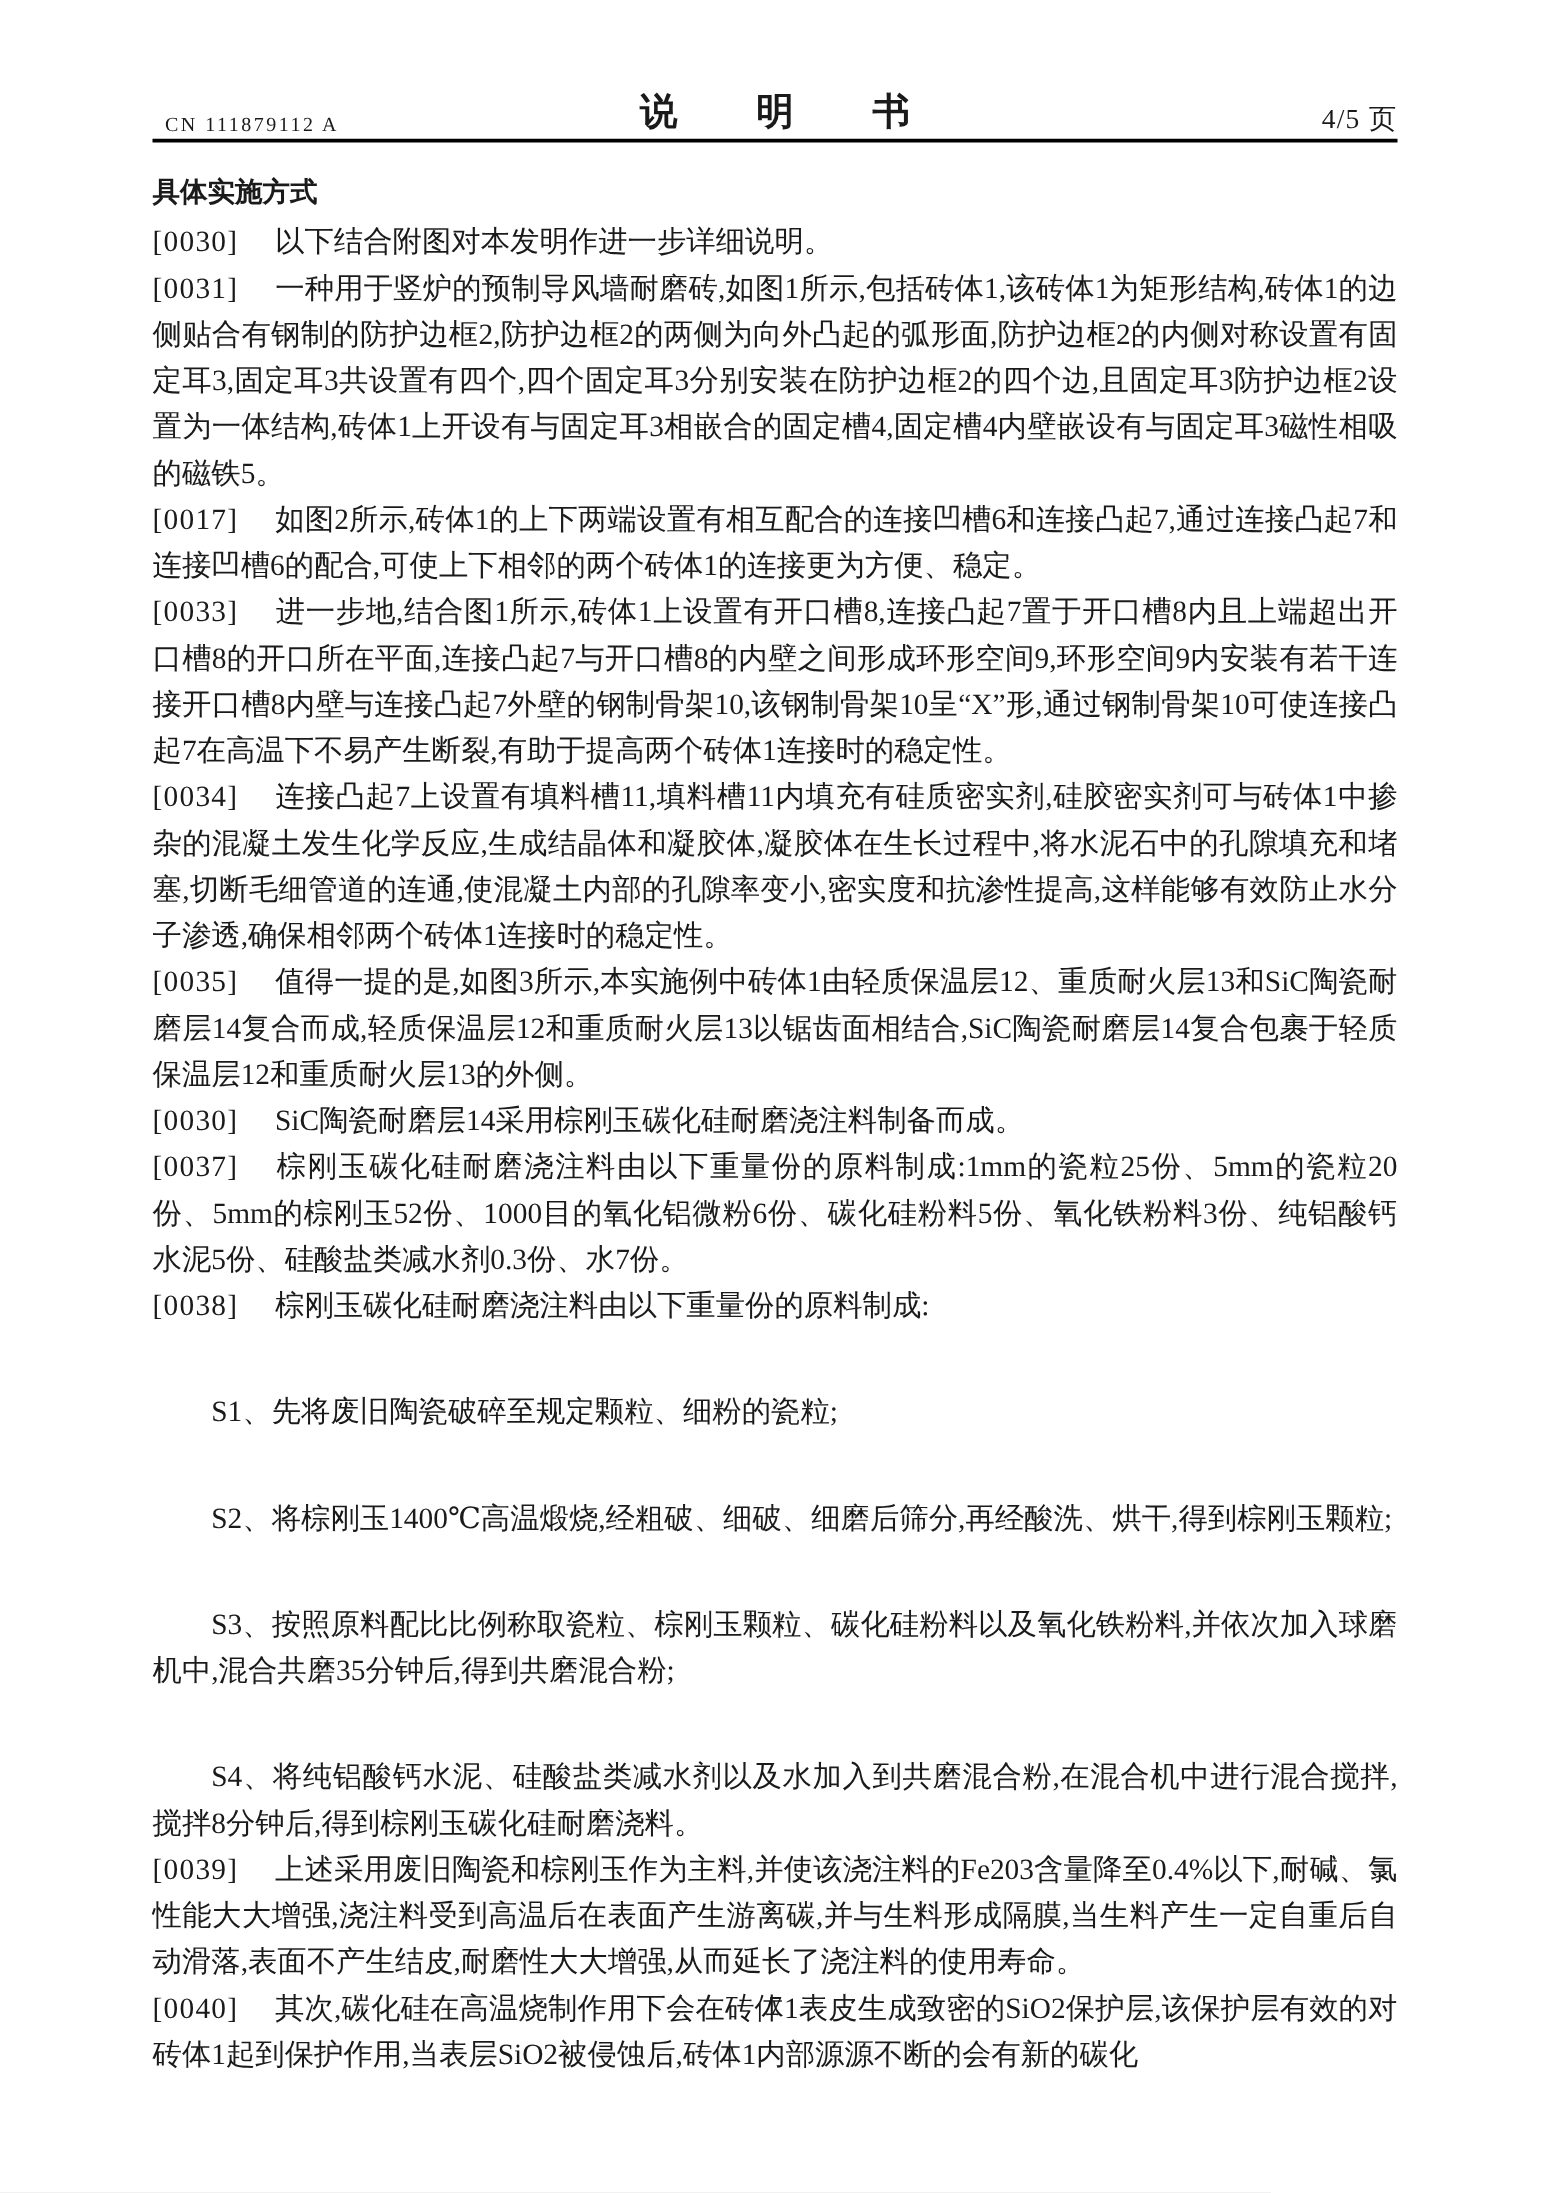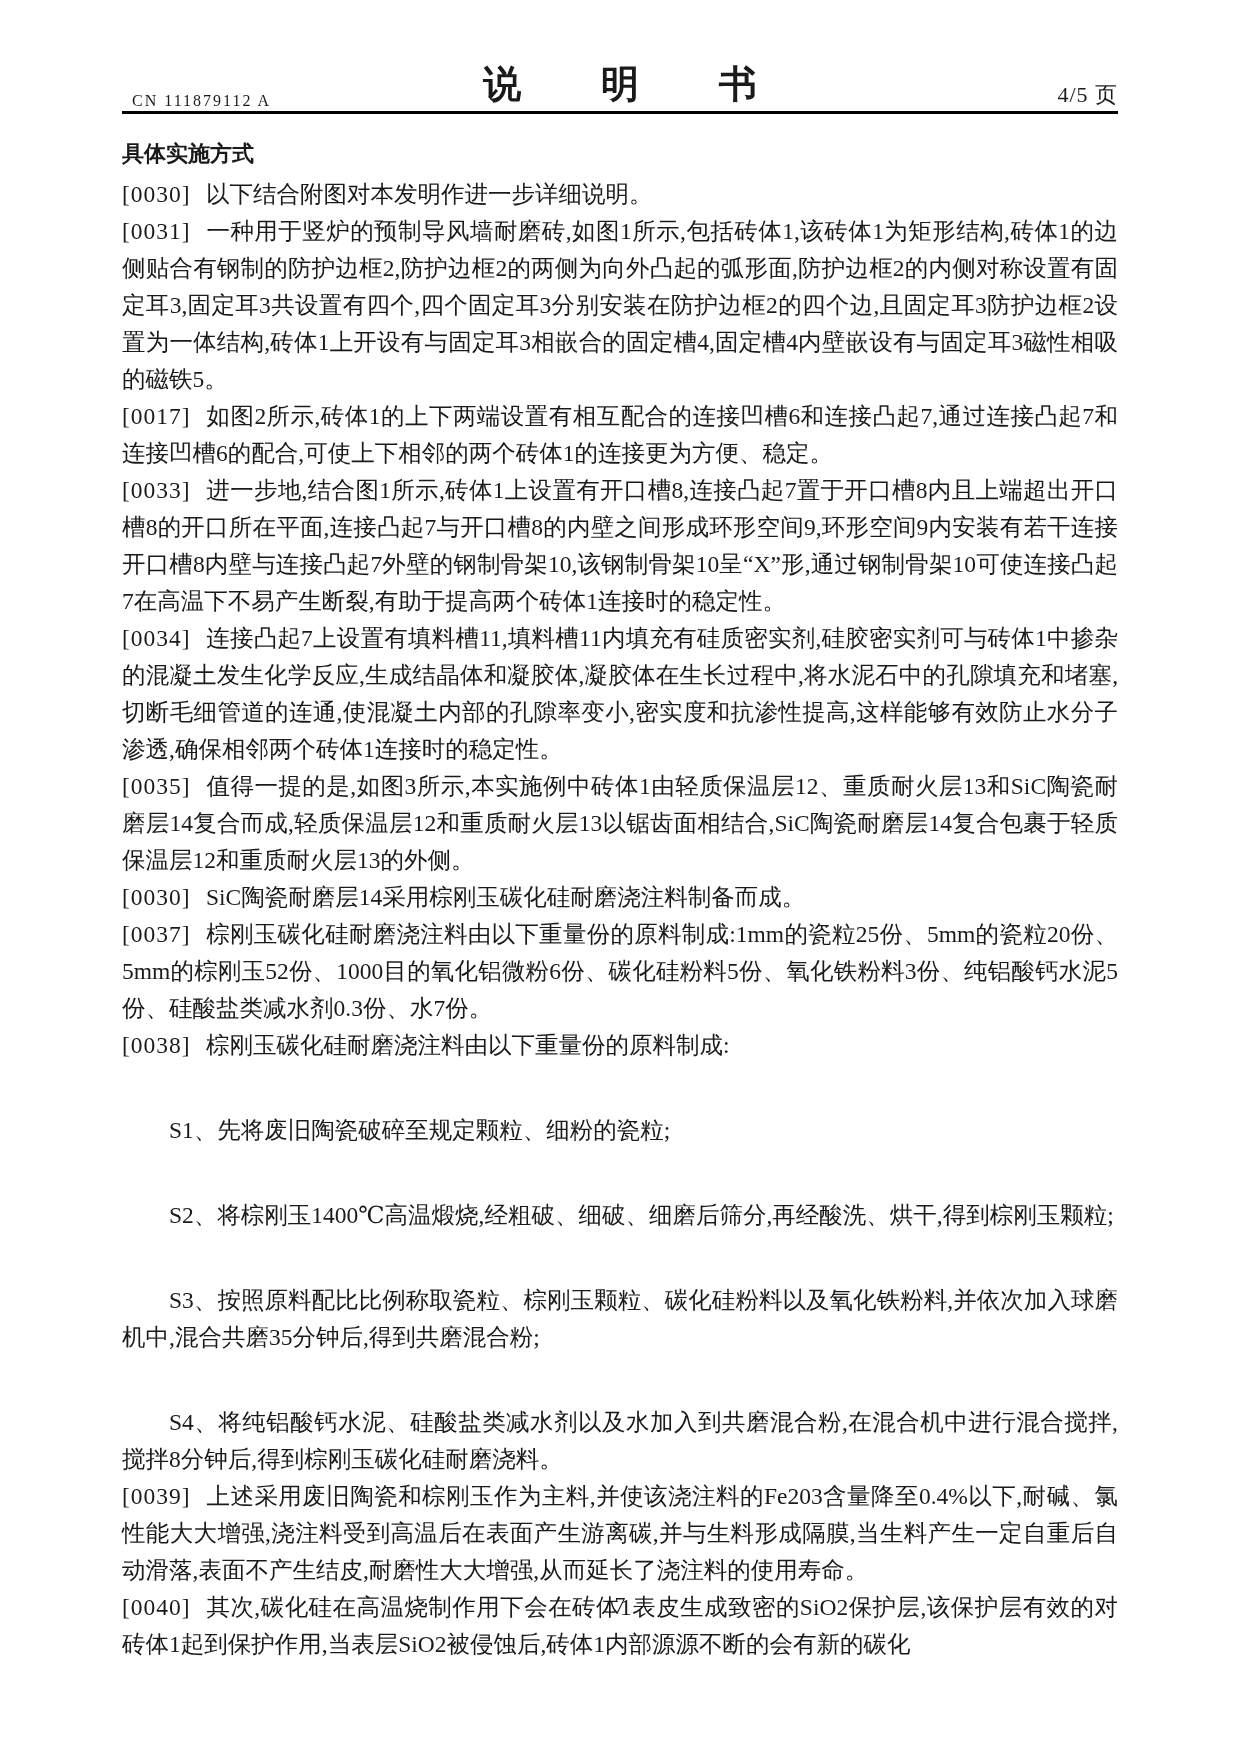--- a/index.html
+++ b/index.html
@@ -31,21 +31,21 @@
     font-size: 16px;
     letter-spacing: 2px;
     white-space: nowrap;
   }
   .doc-title {
     position: absolute;
     left: 0;
     right: 0;
     bottom: 0;
     text-align: center;
-    font-size: 38px;
+    font-size: 30px;
     font-weight: bold;
     letter-spacing: 0.55em;
     text-indent: 0.55em; 
     white-space: nowrap;
   }
   .page-indicator {
     position: absolute;
     right: 0;
     bottom: 0;
     font-size: 22px;
@@ -79,21 +79,21 @@
     line-height: 40px;
     font-family: "Liberation Sans", "DejaVu Sans", sans-serif;
   }
   .para {
     margin: 0;
     padding: 0;
   }
   .para .tag {
     display: inline-block;
     min-width: 72px;
-    margin-right: 12px;
+    margin-right: 26px;
     letter-spacing: 1px;
   }
   .para.indent {
     text-indent: 2em;
     margin-top: 48px;
   }
   .footer {
     position: absolute;
     top: 1592px;
     left: 0;

